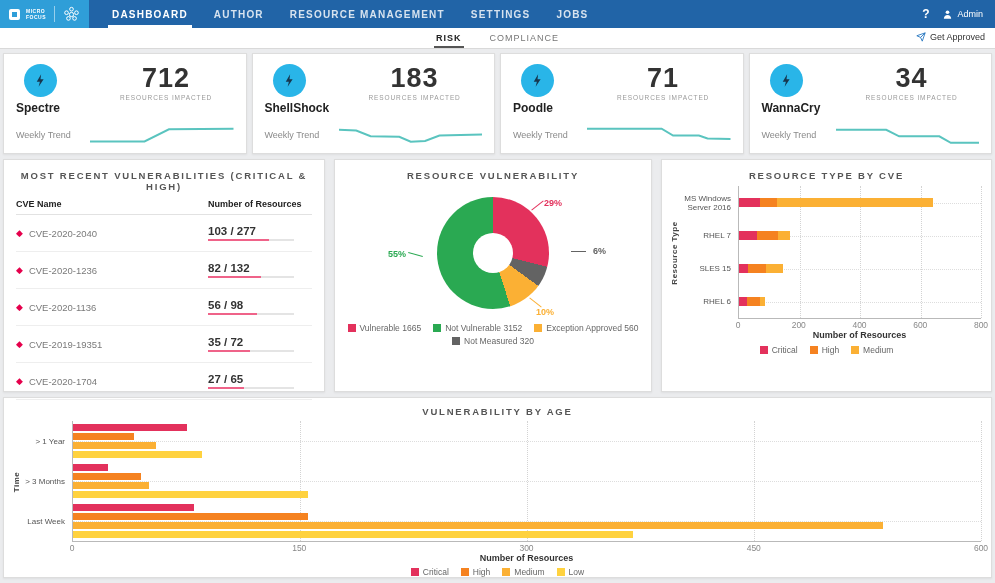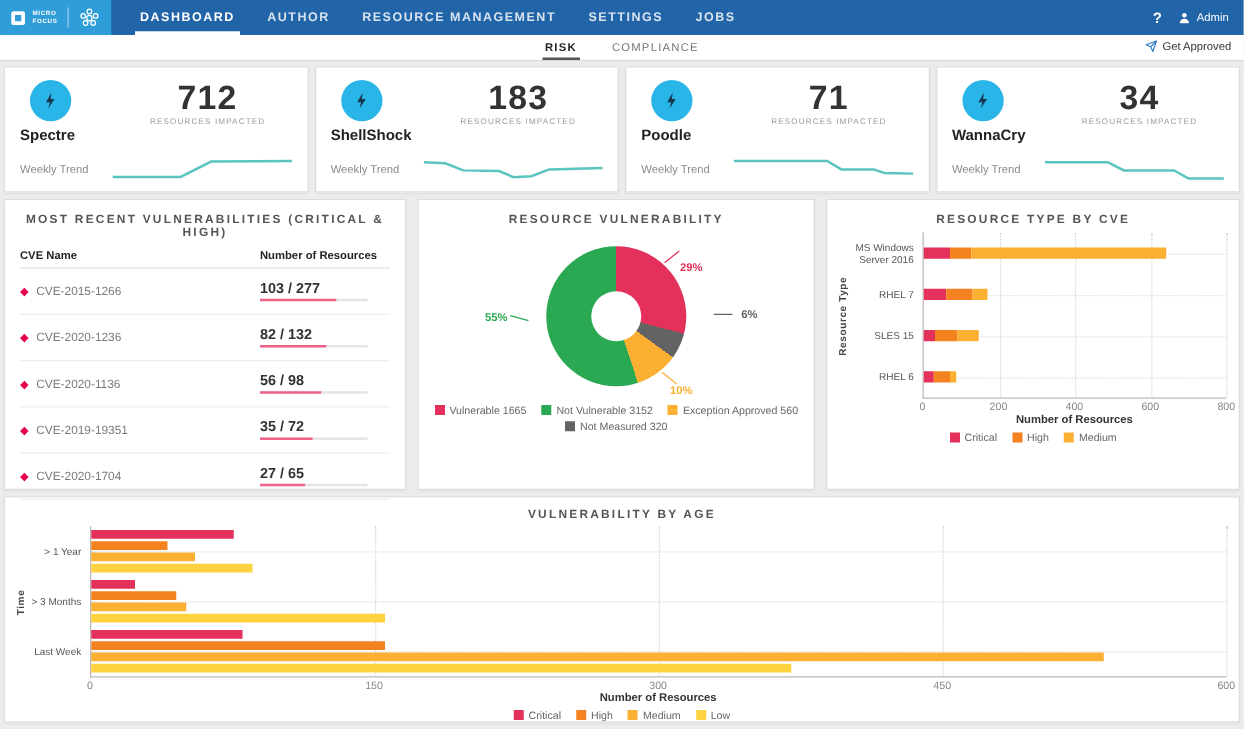--- a/index.html
+++ b/index.html
@@ -60,21 +60,21 @@
   .diamond { color:#e5004c; font-size:9px; line-height:9px; }
   .t-val { width:104px; }
   .t-count { font-size:11.5px; font-weight:800; color:#333; }
   .t-bar { width:86px; height:2px; background:#e4e4e4; margin-top:2px; }
   .t-bar i { display:block; height:2px; }
   
   .donut-wrap { position:relative; width:230px; height:128px; margin:8px auto 6px; }
   .donut { position:absolute; left:50%; top:50%; transform:translate(-50%,-50%); width:112px; height:112px; border-radius:50%; }
   .donut::after { content:""; position:absolute; inset:36px; background:#fff; border-radius:50%; }
   .co { position:absolute; font-size:9px; font-weight:bold; }
-  .co-a { top:20px;  left:166px; }
+  .co-a { top:9px;  left:166px; }
   .co-b { top:57px; right:2px;  }
   .co-c { bottom:0; left:158px; }
   .co-d { top:60px; left:10px;  }
   .ld { position:absolute; height:1px; width:15px; }
   .ld-a { top:16px; left:152px; transform:rotate(-38deg); }
   .ld-b { top:62px; right:22px; }
   .ld-c { bottom:14px; left:150px; transform:rotate(38deg); }
   .ld-d { top:65px; left:30px; transform:rotate(15deg); }
   .legend { display:flex; flex-wrap:wrap; justify-content:center; column-gap:12px; row-gap:3px; }
   .donut-legend { max-width:330px; margin:2px auto 0; }
@@ -262,21 +262,21 @@
     <div class="panel p-table">
       <div class="p-title">MOST RECENT VULNERABILITIES (CRITICAL &amp; HIGH)</div>
       <div class="t-head">
         <div class="t-col-name">CVE Name</div>
         <div class="t-col-count">Number of Resources</div>
       </div>
       <div id="vuln-rows">
           <div class="t-row">
             <div class="t-name">
               <span class="diamond">◆</span>
-              <span>CVE-2015-1266</span>
+              <span>CVE-2020-2040</span>
             </div>
             <div class="t-val">
               <div class="t-count">103 / 277</div>
               <div class="t-bar">
                 <i style="width:70.5%;background:#ef6389"></i>
               </div>
             </div>
           </div>
           <div class="t-row">
             <div class="t-name">

